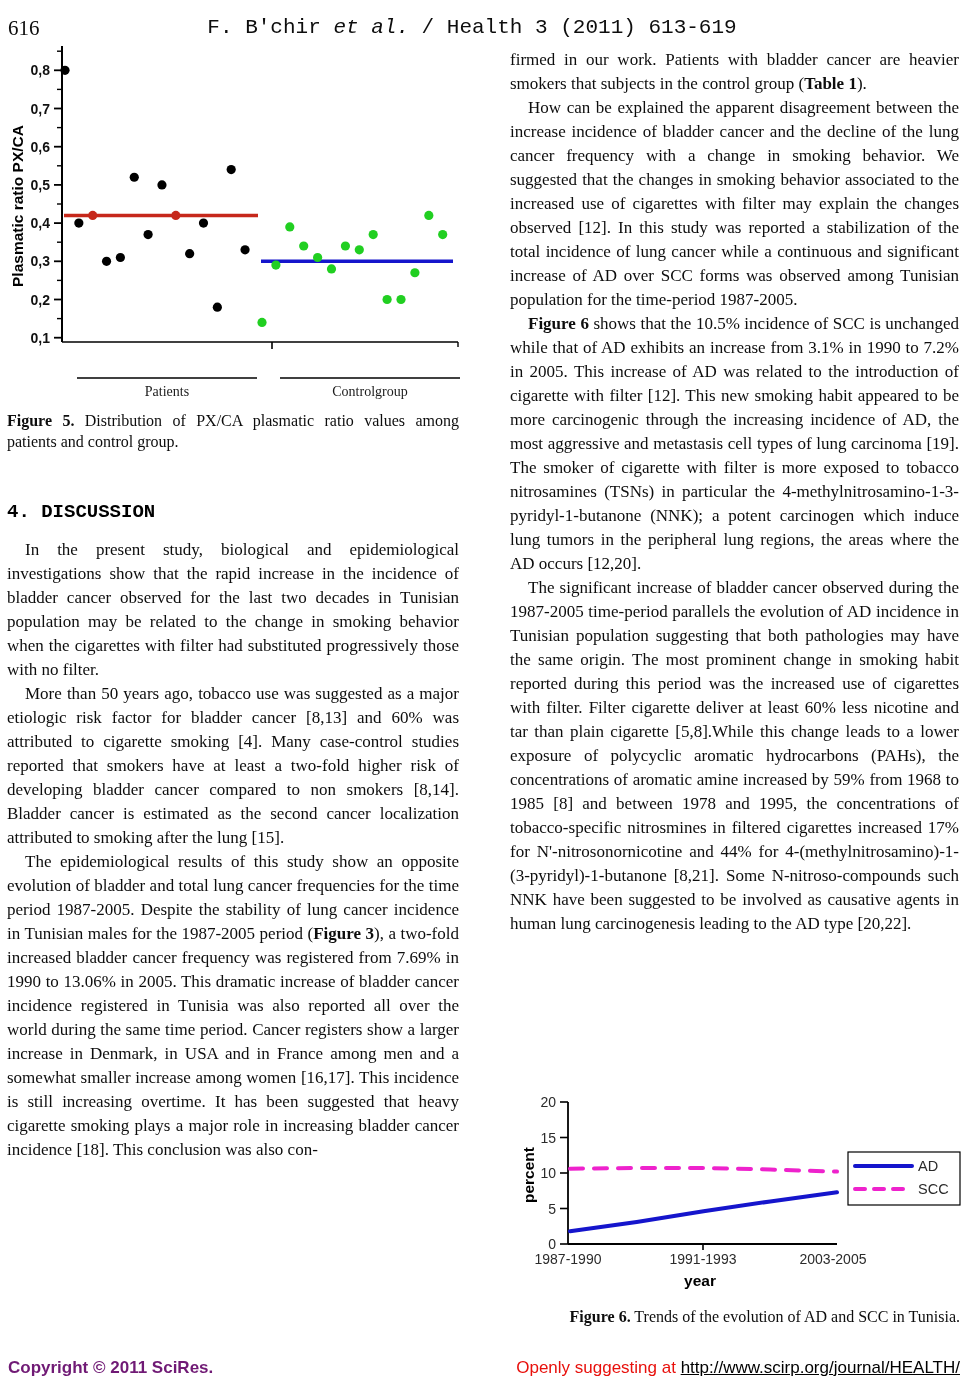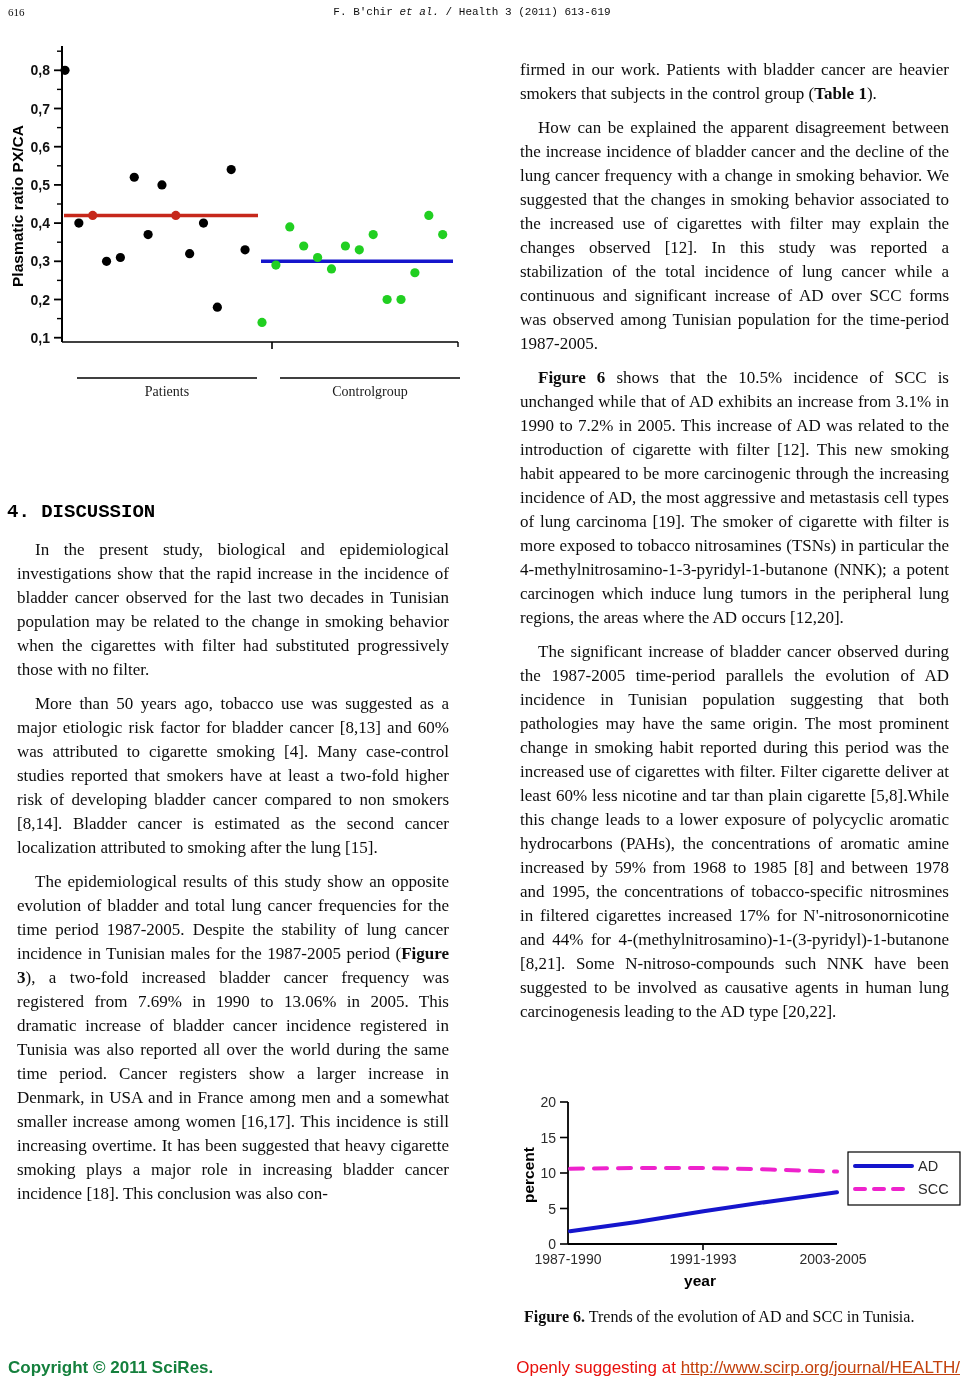--- a/index.html
+++ b/index.html
@@ -1,44 +1,44 @@
 <!DOCTYPE html>
 <html><head>
 <meta charset="utf-8">
 <style>
   html,body{margin:0;padding:0;background:#ffffff;}
   #page{position:relative;width:968px;height:1388px;background:#ffffff;overflow:hidden;
         font-family:"Liberation Serif",serif;color:#0d0d0d;}
   
-  #hdr{position:absolute;top:6px;left:0;width:968px;height:24px;font-size:11px;}
+  #hdr{position:absolute;top:16px;left:0;width:968px;height:24px;font-size:21px;}
   #hdr .pn{position:absolute;left:8px;top:0;}
   #hdr .rt{position:absolute;left:0;width:944px;text-align:center;top:0;font-family:Liberation Mono, monospace;}
   .i{font-style:italic;}
   .b{font-weight:bold;}
   
   .col{position:absolute;text-align:justify;font-size:17px;line-height:24px;}
   #leftcol{left:7px;top:474px;width:452px;}
   #rightcol{left:510px;top:48px;width:449px;}
-  p.para{margin:10px;padding:0;}
+  p.para{margin:0;padding:0;}
   p.ind{text-indent:18px;}
   h2.sec{font-family:Liberation Mono, monospace;font-size:19px;font-weight:bold;
          margin:26px 0 14px 0;color:#000;text-align:left;}
   
   .caption{position:absolute;font-size:16px;line-height:21px;text-align:justify;}
   #fig5cap{left:7px;top:410px;width:452px;}
-  #fig6cap{left:524px;top:1306px;width:436px;text-align:left;}
+  #fig6cap{left:524px;top:1306px;width:436px;text-align:right;}
   
   #fig5svg{position:absolute;left:7px;top:38px;}
   #fig6svg{position:absolute;left:518px;top:1090px;}
   
   #footer{position:absolute;left:8px;top:1358px;width:952px;font-size:17px;}
-  #footer .cr{position:absolute;left:0;top:0;font-family:"Liberation Sans",sans-serif;font-weight:bold;color:#15803d;}
+  #footer .cr{position:absolute;left:0;top:0;font-family:"Liberation Sans",sans-serif;font-weight:bold;color:#701a75;}
   #footer .acc{position:absolute;right:0;top:0;font-family:"Liberation Sans",sans-serif;white-space:nowrap;}
   #footer .red{color:#e8100c;}
-  #footer a{color:#c2410c;text-decoration:underline;}
+  #footer a{color:#000000;text-decoration:underline;}
 </style>
 </head>
 <body>
 
 <div id="page">
 
   <div id="hdr">
     <span class="pn">616</span>
     <span class="rt"><span>F. B'chir </span><span class="i">et al.</span><span> / Health 3 (2011) 613-619</span></span>
   </div>
@@ -102,20 +102,21 @@
       <circle cx="394" cy="261.50000000000006" r="4.6" fill="#21cf21"></circle>
       <circle cx="407.9" cy="234.76" r="4.6" fill="#21cf21"></circle>
       <circle cx="421.8" cy="177.46000000000004" r="4.6" fill="#21cf21"></circle>
       <circle cx="435.70000000000005" cy="196.56" r="4.6" fill="#21cf21"></circle>
       <line x1="70" y1="340" x2="250" y2="340" stroke="#000" stroke-width="1.4"></line>
       <text x="160" y="358" text-anchor="middle" font-family="&quot;Liberation Serif&quot;,serif" font-size="14px" fill="#1a1a1a">Patients</text>
       <line x1="273" y1="340" x2="453" y2="340" stroke="#000" stroke-width="1.4"></line>
       <text x="363" y="358" text-anchor="middle" font-family="&quot;Liberation Serif&quot;,serif" font-size="14px" fill="#1a1a1a">Controlgroup</text>
     </svg>
 
+  <div id="fig5cap" class="caption"><span class="b">Figure 5.</span><span> Distribution of PX/CA plasmatic ratio values among patients and control group.</span></div>
 
   <div id="leftcol" class="col">
     <h2 class="sec">4. DISCUSSION</h2>
     <p class="para ind">In the present study, biological and epidemiological investigations show that the rapid increase in the incidence of bladder cancer observed for the last two decades in Tunisian population may be related to the change in smoking behavior when the cigarettes with filter had substituted progressively those with no filter.</p>
     <p class="para ind">More than 50 years ago, tobacco use was suggested as a major etiologic risk factor for bladder cancer [8,13] and 60% was attributed to cigarette smoking [4]. Many case-control studies reported that smokers have at least a two-fold higher risk of developing bladder cancer compared to non smokers [8,14]. Bladder cancer is estimated as the second cancer localization attributed to smoking after the lung [15].</p>
     <p class="para ind"><span>The epidemiological results of this study show an opposite evolution of bladder and total lung cancer frequencies for the time period 1987-2005. Despite the stability of lung cancer incidence in Tunisian males for the 1987-2005 period (</span><span class="b">Figure 3</span><span>), a two-fold increased bladder cancer frequency was registered from 7.69% in 1990 to 13.06% in 2005. This dramatic increase of bladder cancer incidence registered in Tunisia was also reported all over the world during the same time period. Cancer registers show a larger increase in Denmark, in USA and in France among men and a somewhat smaller increase among women [16,17]. This incidence is still increasing overtime. It has been suggested that heavy cigarette smoking plays a major role in increasing bladder cancer incidence [18]. This conclusion was also con-</span></p>
   </div>
 
   <div id="rightcol" class="col">
     <p class="para"><span>firmed in our work. Patients with bladder cancer are heavier smokers that subjects in the control group (</span><span class="b">Table 1</span><span>).</span></p>

